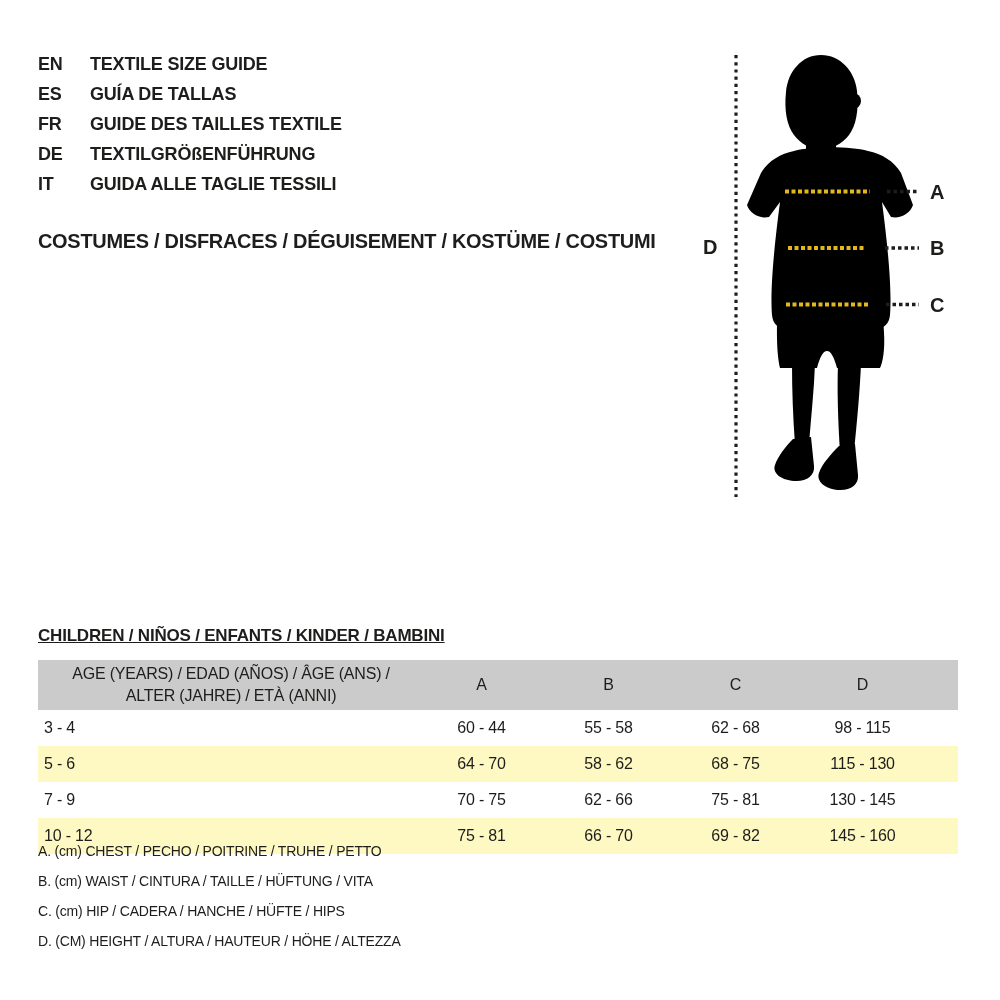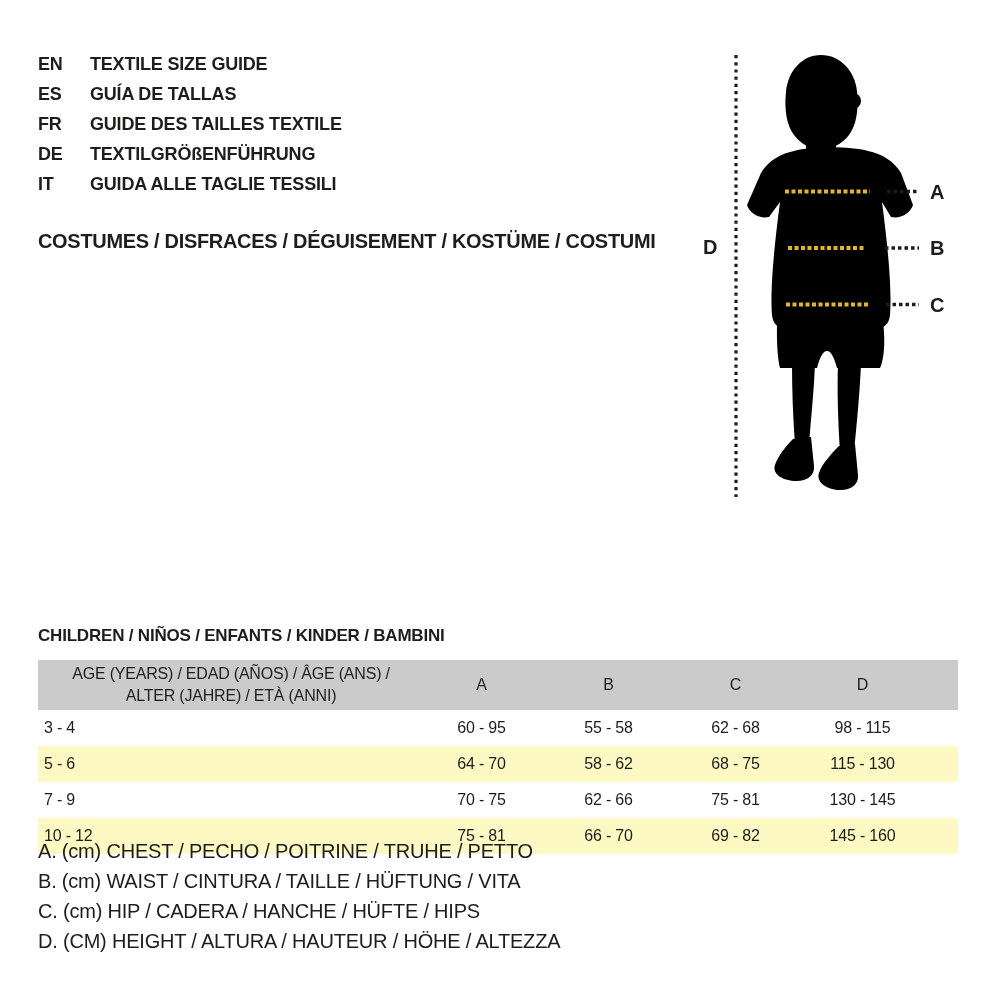--- a/index.html
+++ b/index.html
@@ -55,20 +55,21 @@
   }
 
   
   .children-title {
     position: absolute;
     top: 626px;
     left: 38px;
     font-size: 17px;
     font-weight: 600;
     letter-spacing: -0.2px;
+    text-decoration: underline;
   }
 
   
   .size-table {
     position: absolute;
     top: 660px;
     left: 38px;
     width: 920px;
     border-collapse: collapse;
     table-layout: fixed;
@@ -93,21 +94,21 @@
   .size-table td.age-cell { text-align: left; padding-left: 6px; }
   .size-table td { height: 36px; }
   .size-table td.pad-right, .size-table th.pad-right { padding-right: 32px; }
   .size-table tbody tr.alt td { background: #fef9c3; }
 
   
   .legend {
     position: absolute;
     top: 836px;
     left: 38px;
-    font-size: 20px;
+    font-size: 14px;
     letter-spacing: -0.2px;
   }
   .legend-line { height: 30px; display: flex; align-items: center; }
 </style>
 </head>
 <body>
 
 <div class="page">
 
   <div class="langs">
@@ -185,21 +186,21 @@
         </th>
         <th>A</th>
         <th>B</th>
         <th>C</th>
         <th class="pad-right">D</th>
       </tr>
     </thead>
     <tbody>
       <tr>
         <td class="age-cell">3 - 4</td>
-        <td>60 - 95</td>
+        <td>60 - 44</td>
         <td>55 - 58</td>
         <td>62 - 68</td>
         <td class="pad-right">98 - 115</td>
       </tr>
       <tr class="alt">
         <td class="age-cell">5 - 6</td>
         <td>64 - 70</td>
         <td>58 - 62</td>
         <td>68 - 75</td>
         <td class="pad-right">115 - 130</td>

